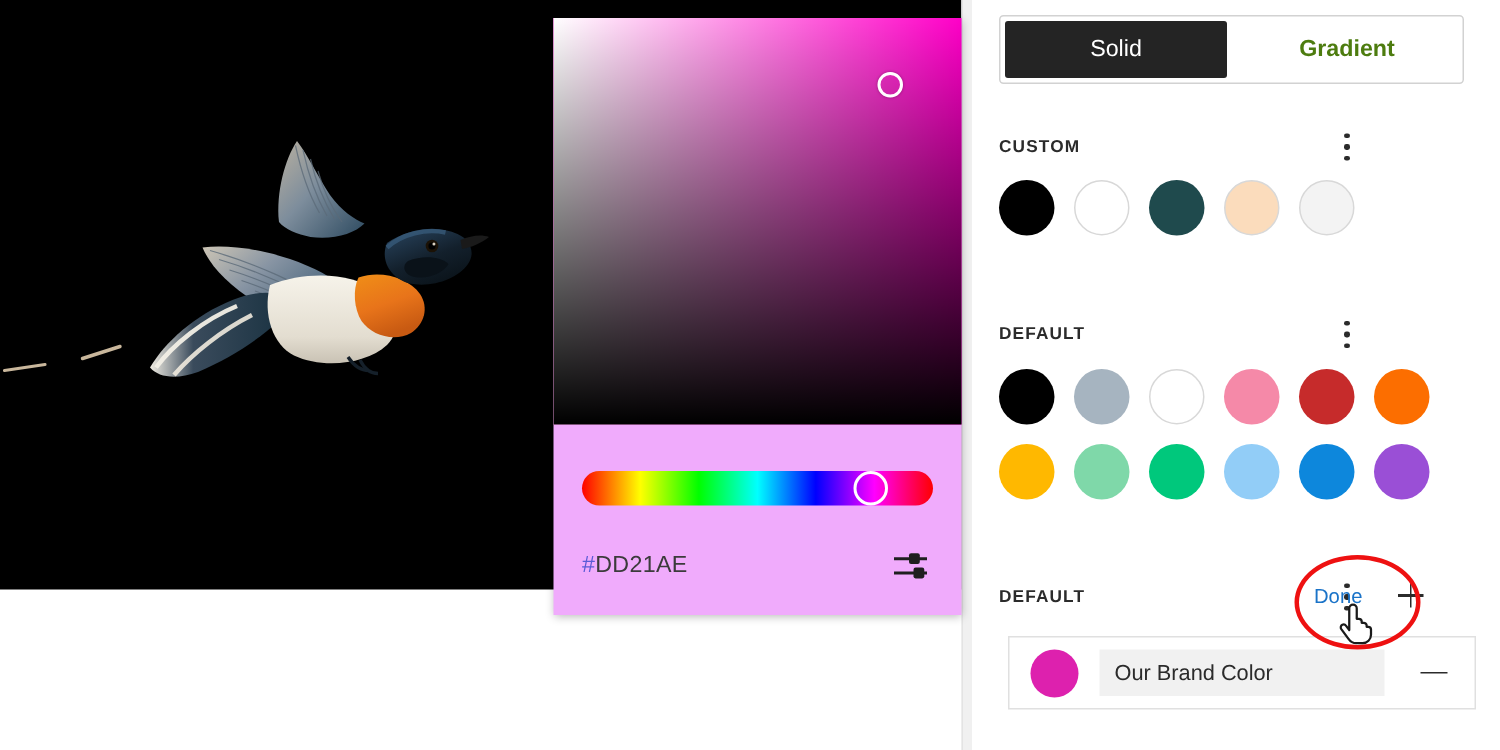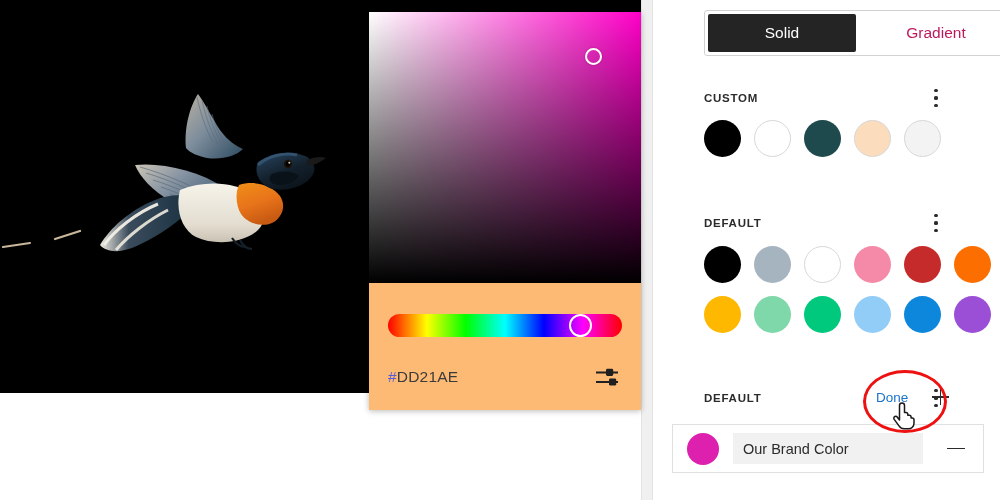--- a/index.html
+++ b/index.html
@@ -38,21 +38,21 @@
     height: 230px;
   }
 
   
   #color-picker-popup {
     position: absolute;
     left: 369px;
     top: 12px;
     width: 272px;
     height: 398px;
-    background: #fdba74;
+    background: #f0abfc;
     box-shadow: 0 1px 6px rgba(0,0,0,0.28);
     z-index: 40;
     text-align: right;
   }
   #sv-gradient {
     position: absolute;
     left: 0; top: 0;
     width: 272px;
     height: 271px;
     background:
@@ -124,21 +124,21 @@
     height: 500px;
     background: #f0f0f0;
     border-left: 1px solid #e3e3e3;
     border-right: 1px solid #e3e3e3;
     box-sizing: border-box;
   }
 
   
   #right-panel {
     position: absolute;
-    left: 686px; top: 0;
+    left: 648px; top: 0;
     width: 276px;
     height: 500px;
     background: #ffffff;
   }
 
   
   #fill-type-toggle {
     position: absolute;
     left: 18px;
     top: 10px;
@@ -157,21 +157,22 @@
     justify-content: center;
     font-size: 15.5px;
     margin: 3px;
     border-radius: 2px;
   }
   .seg-btn.active {
     background: #242424;
     color: #ffffff;
   }
   .seg-btn.inactive {
-    color: #be185d;
+    color: #4d7c0f;
+    font-weight: bold;
   }
 
   
   .section-header {
     position: absolute;
     left: 18px;
     font-size: 11.5px;
     letter-spacing: 0.75px;
     color: #2b2b2b;
     font-weight: 600;

